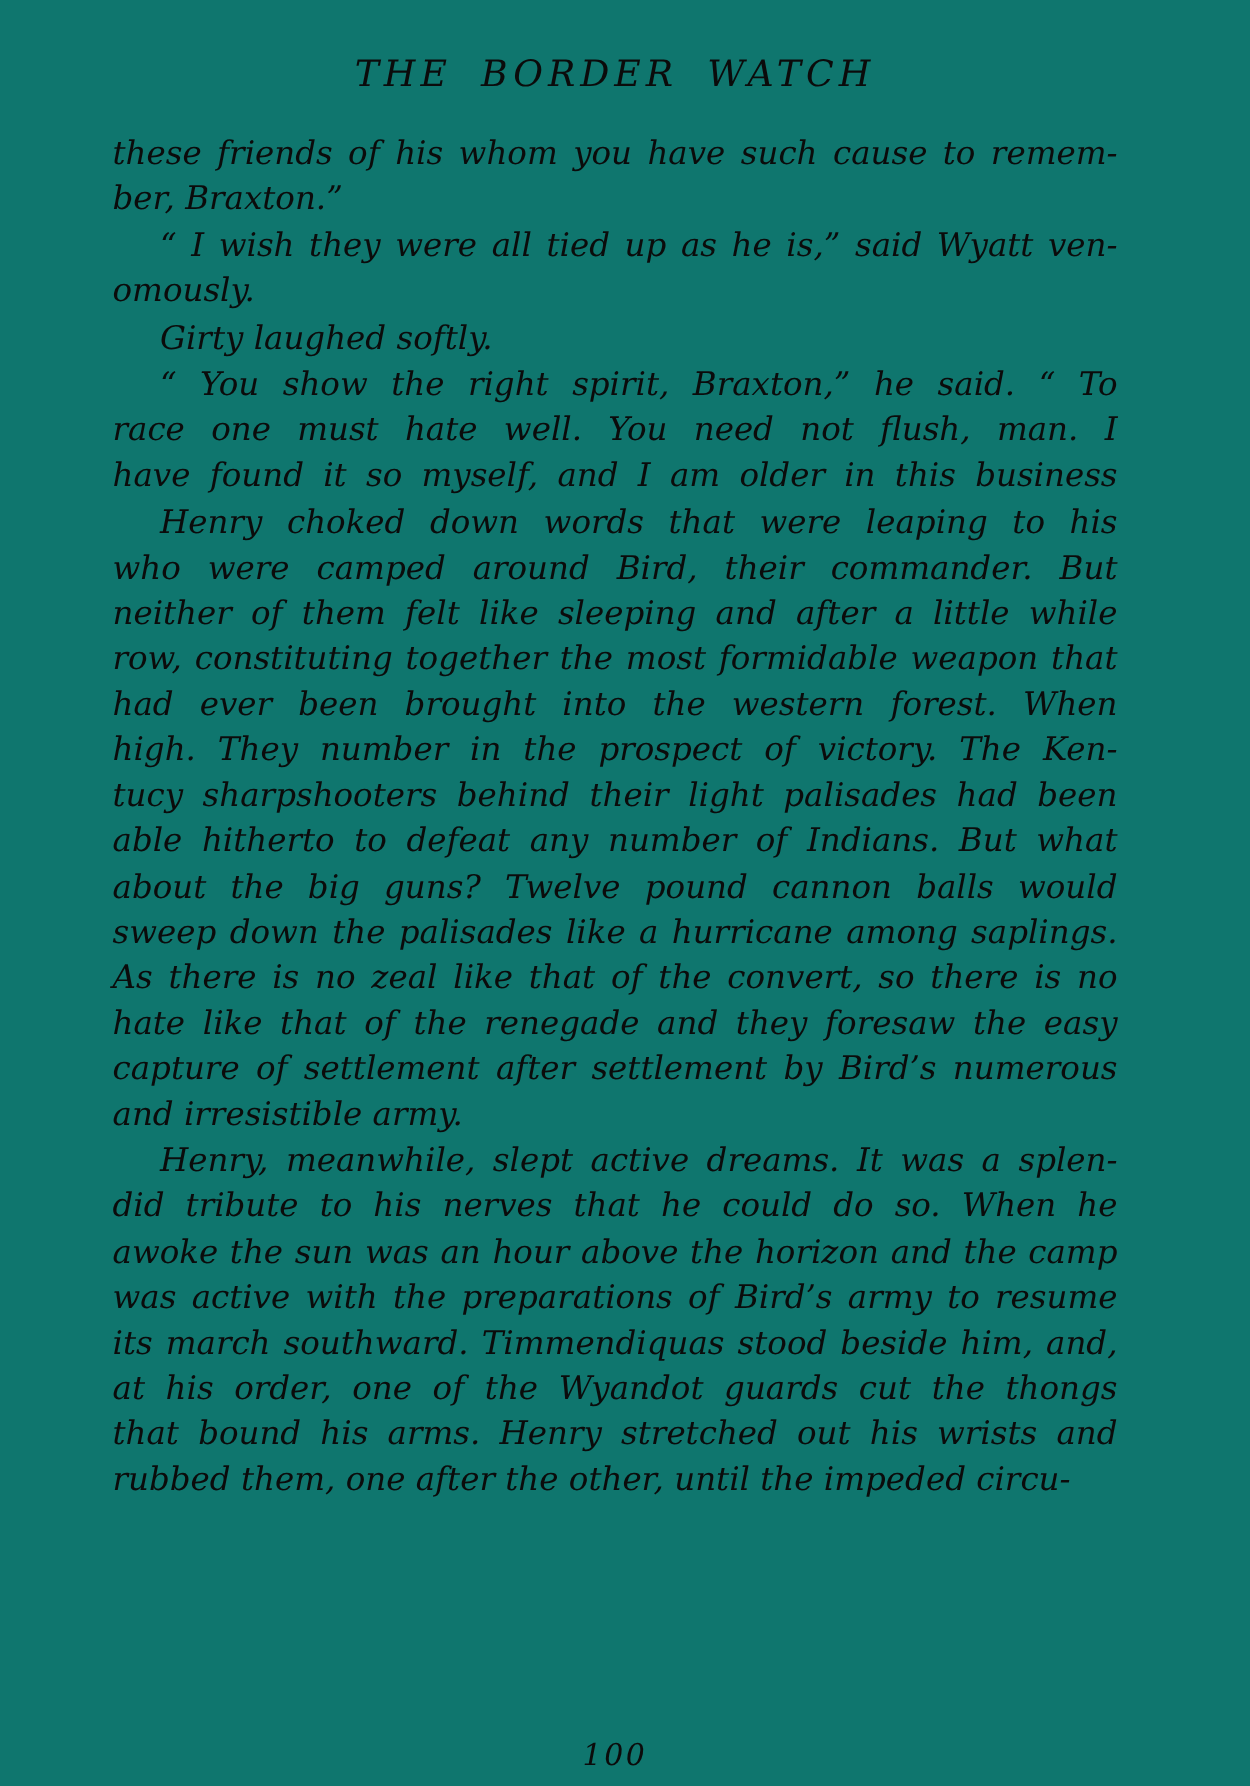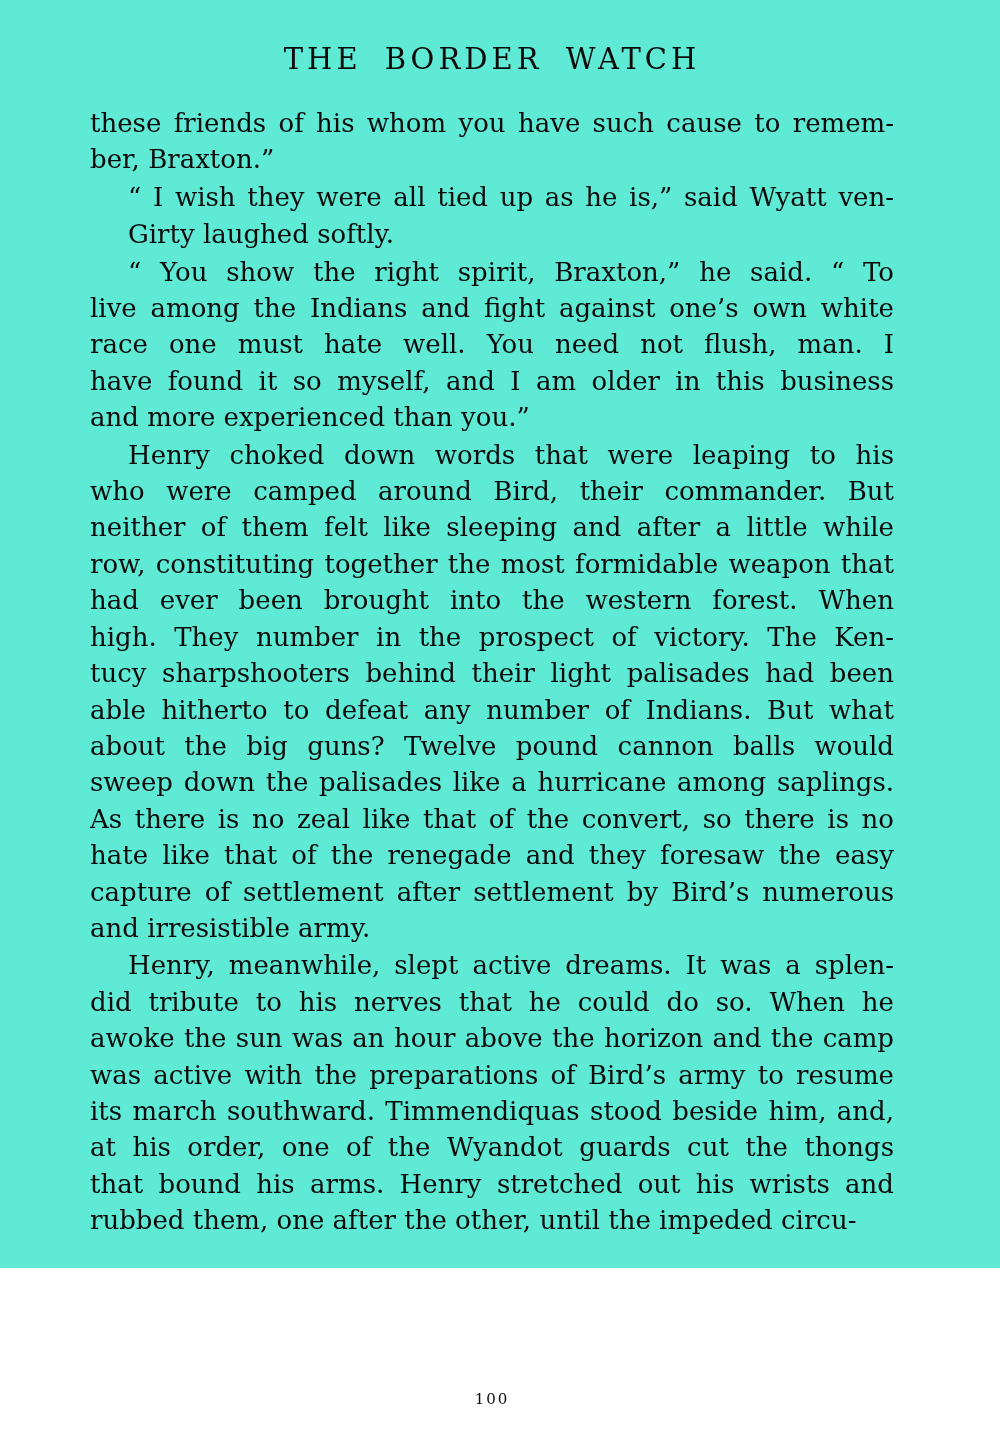--- a/index.html
+++ b/index.html
@@ -10,22 +10,23 @@
   body {
     width: 1000px;
     height: 1429px;
     font-family: "DejaVu Serif", "Liberation Serif", serif;
     color: #0b0b0b;
     overflow: hidden;
   }
   .page {
     position: relative;
     width: 1000px;
-    height: 1268px;
-    background: #5eead4;
+    height: 1429px;
+    background: #0f766e;
+    font-style: italic;
   }
   .running-head {
     position: absolute;
     top: 42px;
     left: 89px;
     width: 806px;
     text-align: center;
     font-size: 29px;
     letter-spacing: 4px;
     word-spacing: 10px;
@@ -45,47 +46,46 @@
     text-align-last: justify;
   }
   .line.indent { text-indent: 38px; }
   .line.last { text-align-last: left; }
   .page-number {
     position: absolute;
     top: 1390px;
     left: 89px;
     width: 806px;
     text-align: center;
-    font-size: 15px;
+    font-size: 24px;
     letter-spacing: 2px;
   }
 </style>
 </head>
 <body>
 
 <div class="page">
   <div class="running-head">THE BORDER WATCH</div>
 
   <div class="text-block">
       <div class="paragraph">
         <div class="line">these friends of his whom you have such cause to remem-</div>
         <div class="line last">ber, Braxton.”</div>
       </div>
       <div class="paragraph">
         <div class="line indent">“ I wish they were all tied up as he is,” said Wyatt ven-</div>
+        <div class="line last">omously.</div>
       </div>
       <div class="paragraph">
         <div class="line indent last">Girty laughed softly.</div>
       </div>
       <div class="paragraph">
         <div class="line indent">“ You show the right spirit, Braxton,” he said.  “ To</div>
-        <div class="line">live among the Indians and fight against one’s own white</div>
         <div class="line">race one must hate well.  You need not flush, man.  I</div>
         <div class="line">have found it so myself, and I am older in this business</div>
-        <div class="line last">and more experienced than you.”</div>
       </div>
       <div class="paragraph">
         <div class="line indent">Henry choked down words that were leaping to his</div>
         <div class="line">who were camped around Bird, their commander.  But</div>
         <div class="line">neither of them felt like sleeping and after a little while</div>
         <div class="line">row, constituting together the most formidable weapon that</div>
         <div class="line">had ever been brought into the western forest.  When</div>
         <div class="line">high.  They number in the prospect of victory.  The Ken-</div>
         <div class="line">tucy sharpshooters behind their light palisades had been</div>
         <div class="line">able hitherto to defeat any number of Indians.  But what</div>

